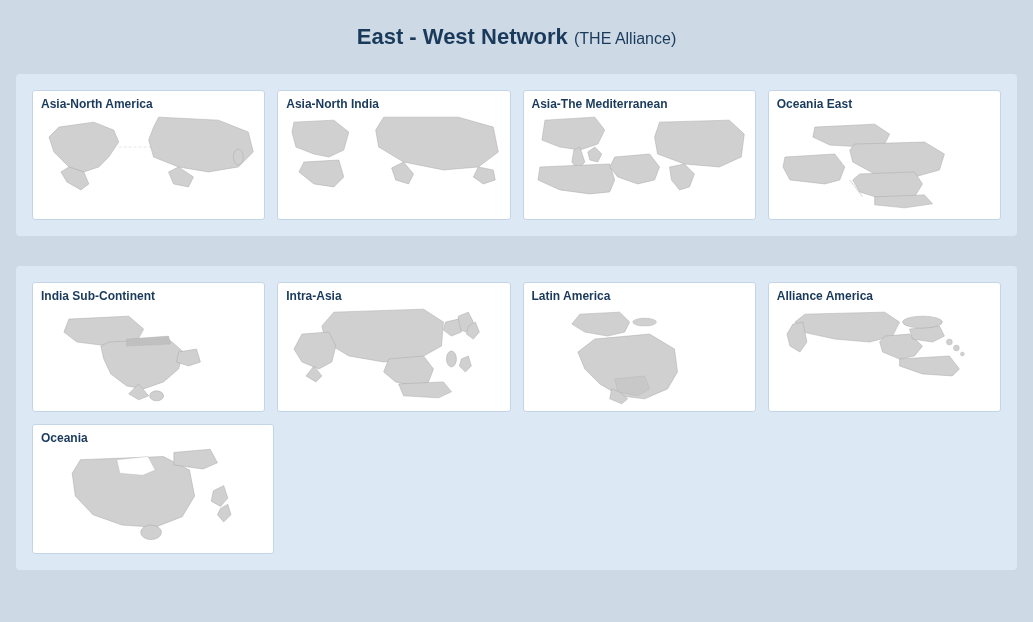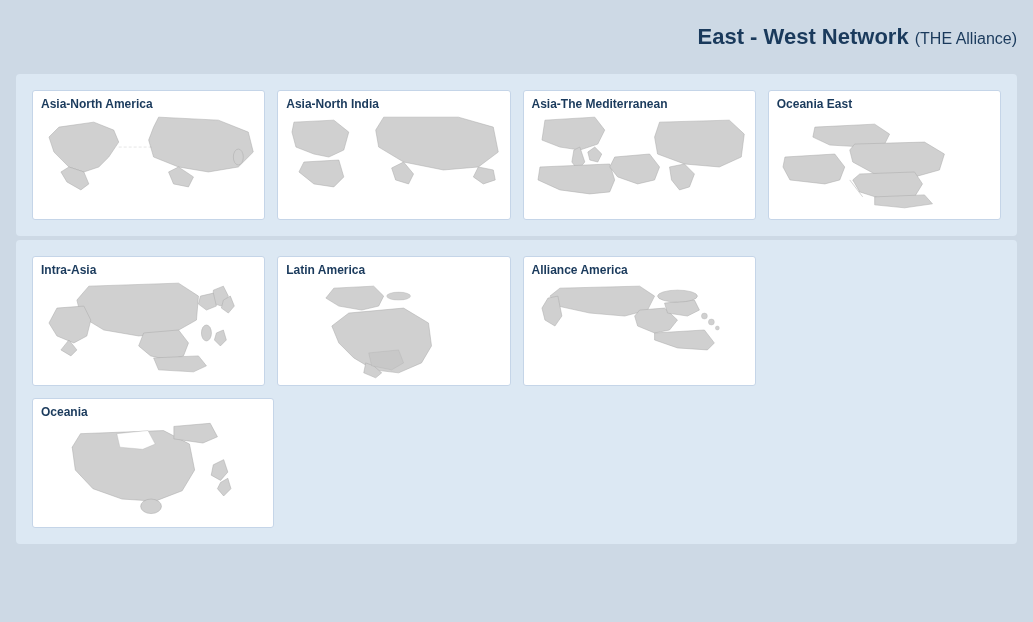--- a/index.html
+++ b/index.html
@@ -4,37 +4,37 @@
   <style>
     * { box-sizing: border-box; margin: 0; padding: 0; }
     body {
       font-family: Arial, sans-serif;
       background: #cdd9e5;
       padding: 16px;
       width: 1033px;
       min-height: 622px;
     }
     .page-title {
-      text-align: right;
+      text-align: center;
       font-size: 22px;
       font-weight: bold;
       color: #1a3a5c;
       margin-bottom: 16px;
       padding: 8px 0;
     }
     .page-title span {
       font-weight: normal;
       font-size: 16px;
       color: #1a3a5c;
     }
     .section {
       background: #dce8f3;
       border-radius: 4px;
       padding: 16px;
-      margin-bottom: 4px;
+      margin-bottom: 30px;
     }
     .grid {
       display: grid;
       grid-template-columns: repeat(4, 1fr);
       gap: 12px;
     }
     .map-card {
       background: #fff;
       border: 1px solid #c5d5e8;
       border-radius: 3px;
@@ -136,20 +136,37 @@
         <line x1="75" y1="68" x2="88" y2="85" stroke="#aaaaaa" stroke-width="0.5"></line>
       </svg>
     </div>
 
   </div>
 </div>
 
 <div class="section">
   <div class="grid">
 
+    <div class="map-card">
+      <div class="map-label">India Sub-Continent</div>
+      <svg class="map" viewBox="0 0 220 100" xmlns="http://www.w3.org/2000/svg">
+
+        <path d="M30,15 L90,12 L105,25 L98,38 L70,42 L38,38 L25,28 Z" fill="#d0d0d0" stroke="#aaa" stroke-width="0.5"></path>
+
+        <path d="M70,38 L130,35 L145,48 L140,65 L125,78 L105,85 L88,82 L72,70 L65,55 L62,42 Z" fill="#d0d0d0" stroke="#aaa" stroke-width="0.5"></path>
+
+        <path d="M100,80 L110,92 L100,96 L90,90 Z" fill="#d0d0d0" stroke="#aaa" stroke-width="0.5"></path>
+
+        <ellipse cx="118" cy="92" rx="7" ry="5" fill="#d0d0d0" stroke="#aaa" stroke-width="0.5"></ellipse>
+
+        <path d="M140,48 L158,45 L162,58 L150,62 L138,58 Z" fill="#d0d0d0" stroke="#aaa" stroke-width="0.5"></path>
+
+        <path d="M88,35 L130,32 L132,40 L88,42 Z" fill="#c0c0c0" stroke="#aaa" stroke-width="0.3"></path>
+      </svg>
+    </div>
 
     <div class="map-card">
       <div class="map-label">Intra-Asia</div>
       <svg class="map" viewBox="0 0 220 100" xmlns="http://www.w3.org/2000/svg">
 
         <path d="M50,8 L140,5 L160,18 L158,42 L135,55 L100,58 L65,52 L42,38 L38,22 Z" fill="#d0d0d0" stroke="#aaa" stroke-width="0.5"></path>
 
         <path d="M105,55 L140,52 L150,65 L145,78 L130,82 L112,78 L100,68 Z" fill="#d0d0d0" stroke="#aaa" stroke-width="0.5"></path>
 
         <path d="M115,80 L160,78 L168,88 L155,94 L120,92 Z" fill="#d0d0d0" stroke="#aaa" stroke-width="0.5"></path>

